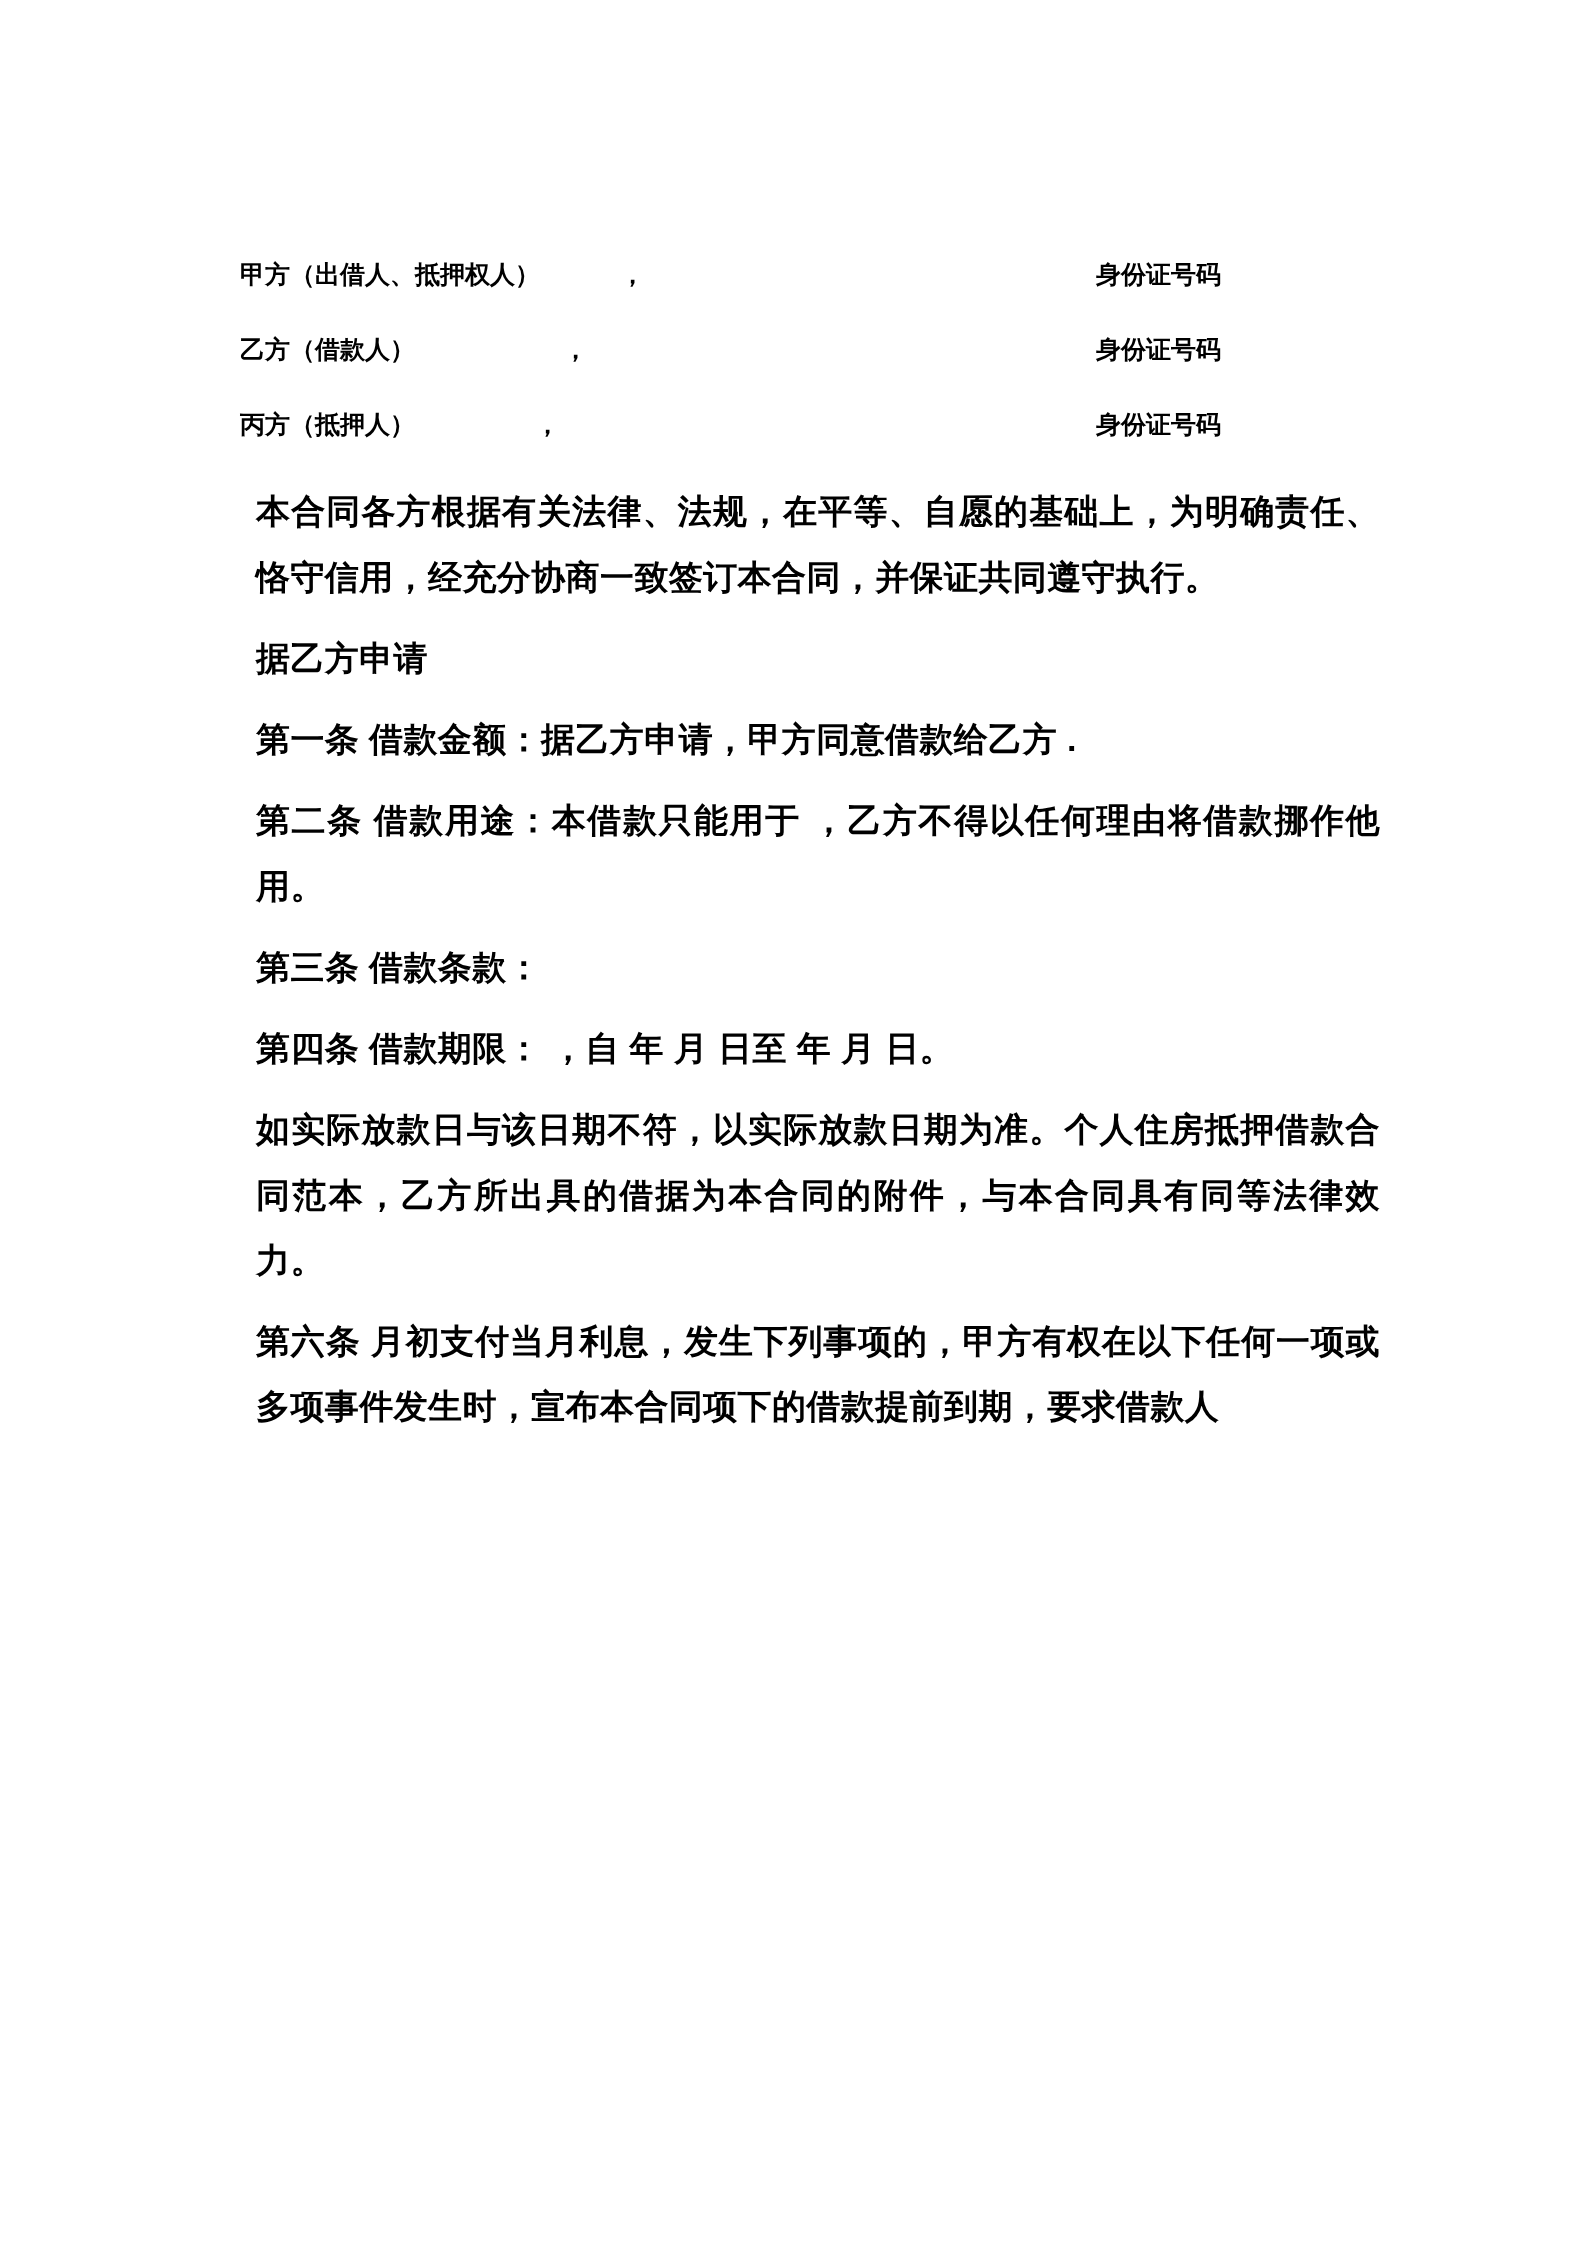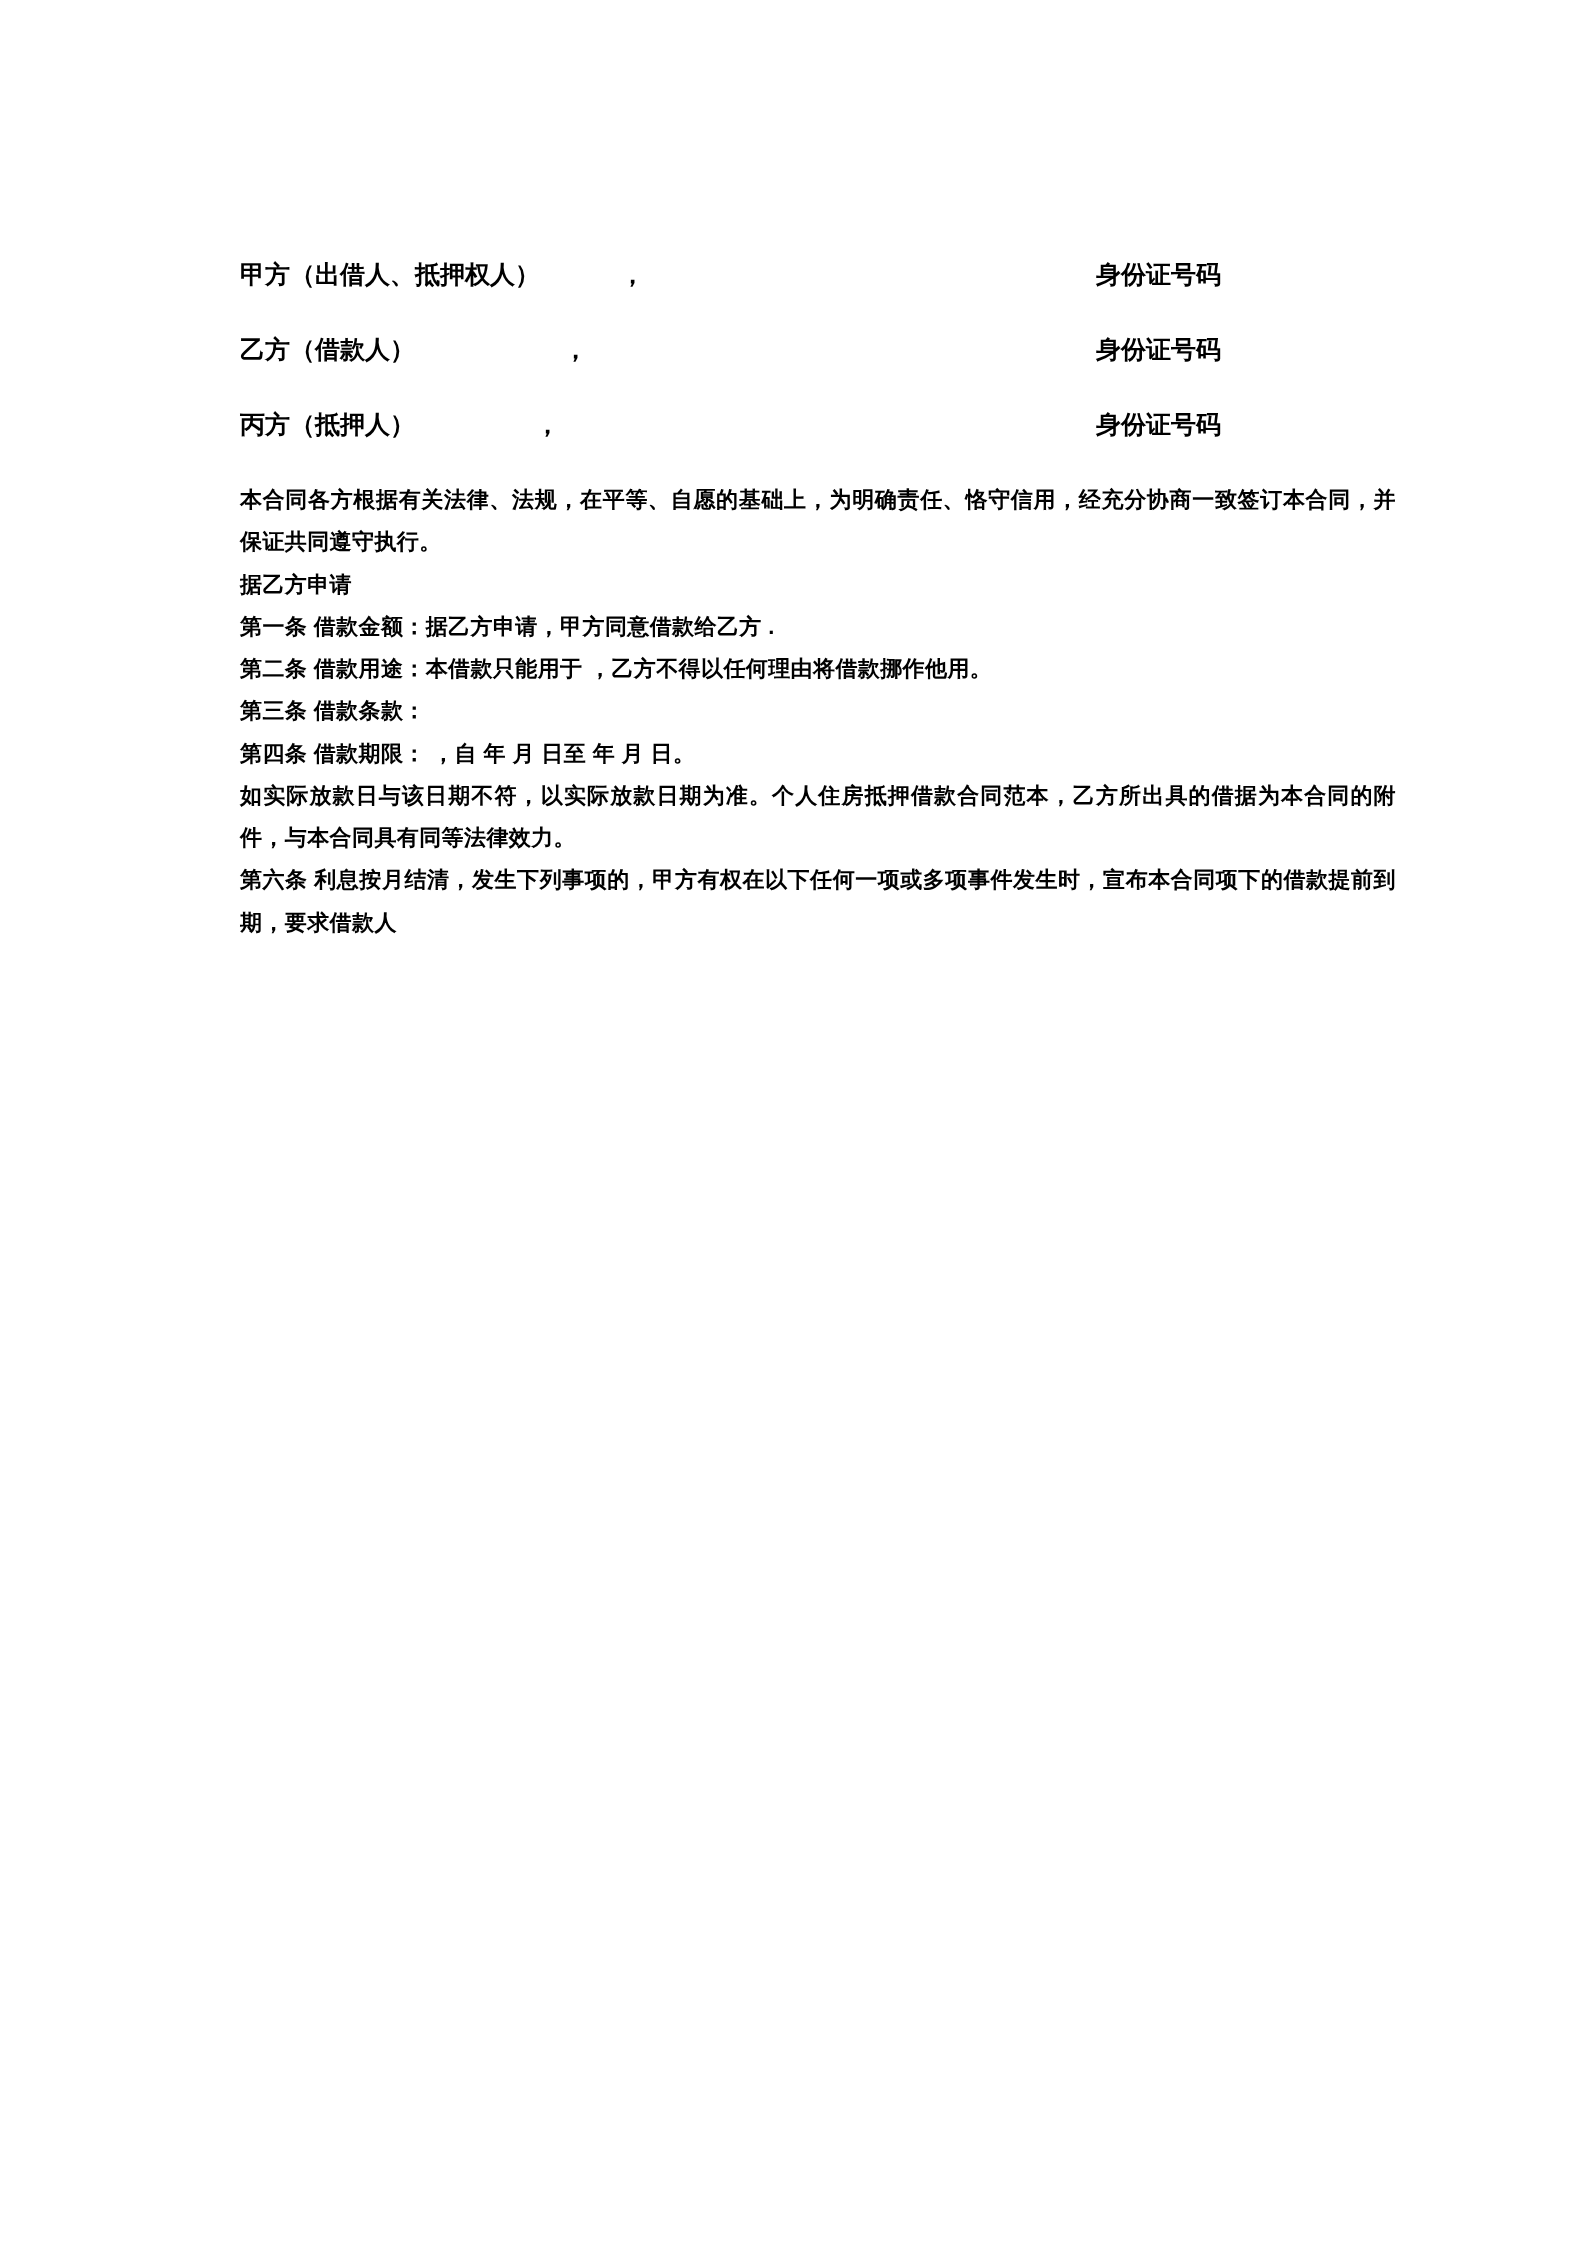--- a/index.html
+++ b/index.html
@@ -49,26 +49,26 @@
   .party-id {
     margin-left: auto;
     padding-right: 175px;
     white-space: pre;
   }
   .party-row.row-1 .party-comma { margin-left: 80px; }
   .party-row.row-2 .party-comma { margin-left: 148px; }
   .party-row.row-3 .party-comma { margin-left: 120px; }
 
   .body-text {
-    font-size: 22px;
+    font-size: 34px;
     font-weight: bold;
     line-height: 1.92;
     letter-spacing: 0.4px;
     text-align: justify;
-    margin: 0;
+    margin: 16px;
   }
 </style>
 </head>
 <body>
 
 <div class="page">
 
 
   <div class="party-block">
 
@@ -93,16 +93,16 @@
   </div>
 
   <div class="body-block">
     <p class="body-text">本合同各方根据有关法律、法规，在平等、自愿的基础上，为明确责任、恪守信用，经充分协商一致签订本合同，并保证共同遵守执行。</p>
     <p class="body-text">据乙方申请</p>
     <p class="body-text">第一条  借款金额：据乙方申请，甲方同意借款给乙方 .</p>
     <p class="body-text">第二条  借款用途：本借款只能用于 ，乙方不得以任何理由将借款挪作他用。</p>
     <p class="body-text">第三条  借款条款：</p>
     <p class="body-text">第四条  借款期限： ，自 年 月 日至 年 月 日。</p>
     <p class="body-text">如实际放款日与该日期不符，以实际放款日期为准。个人住房抵押借款合同范本，乙方所出具的借据为本合同的附件，与本合同具有同等法律效力。</p>
-    <p class="body-text">第六条  利息按月结清，发生下列事项的，甲方有权在以下任何一项或多项事件发生时，宣布本合同项下的借款提前到期，要求借款人</p>
+    <p class="body-text">第六条  月初支付当月利息，发生下列事项的，甲方有权在以下任何一项或多项事件发生时，宣布本合同项下的借款提前到期，要求借款人</p>
   </div>
 
 </div>
 
 </body></html>

